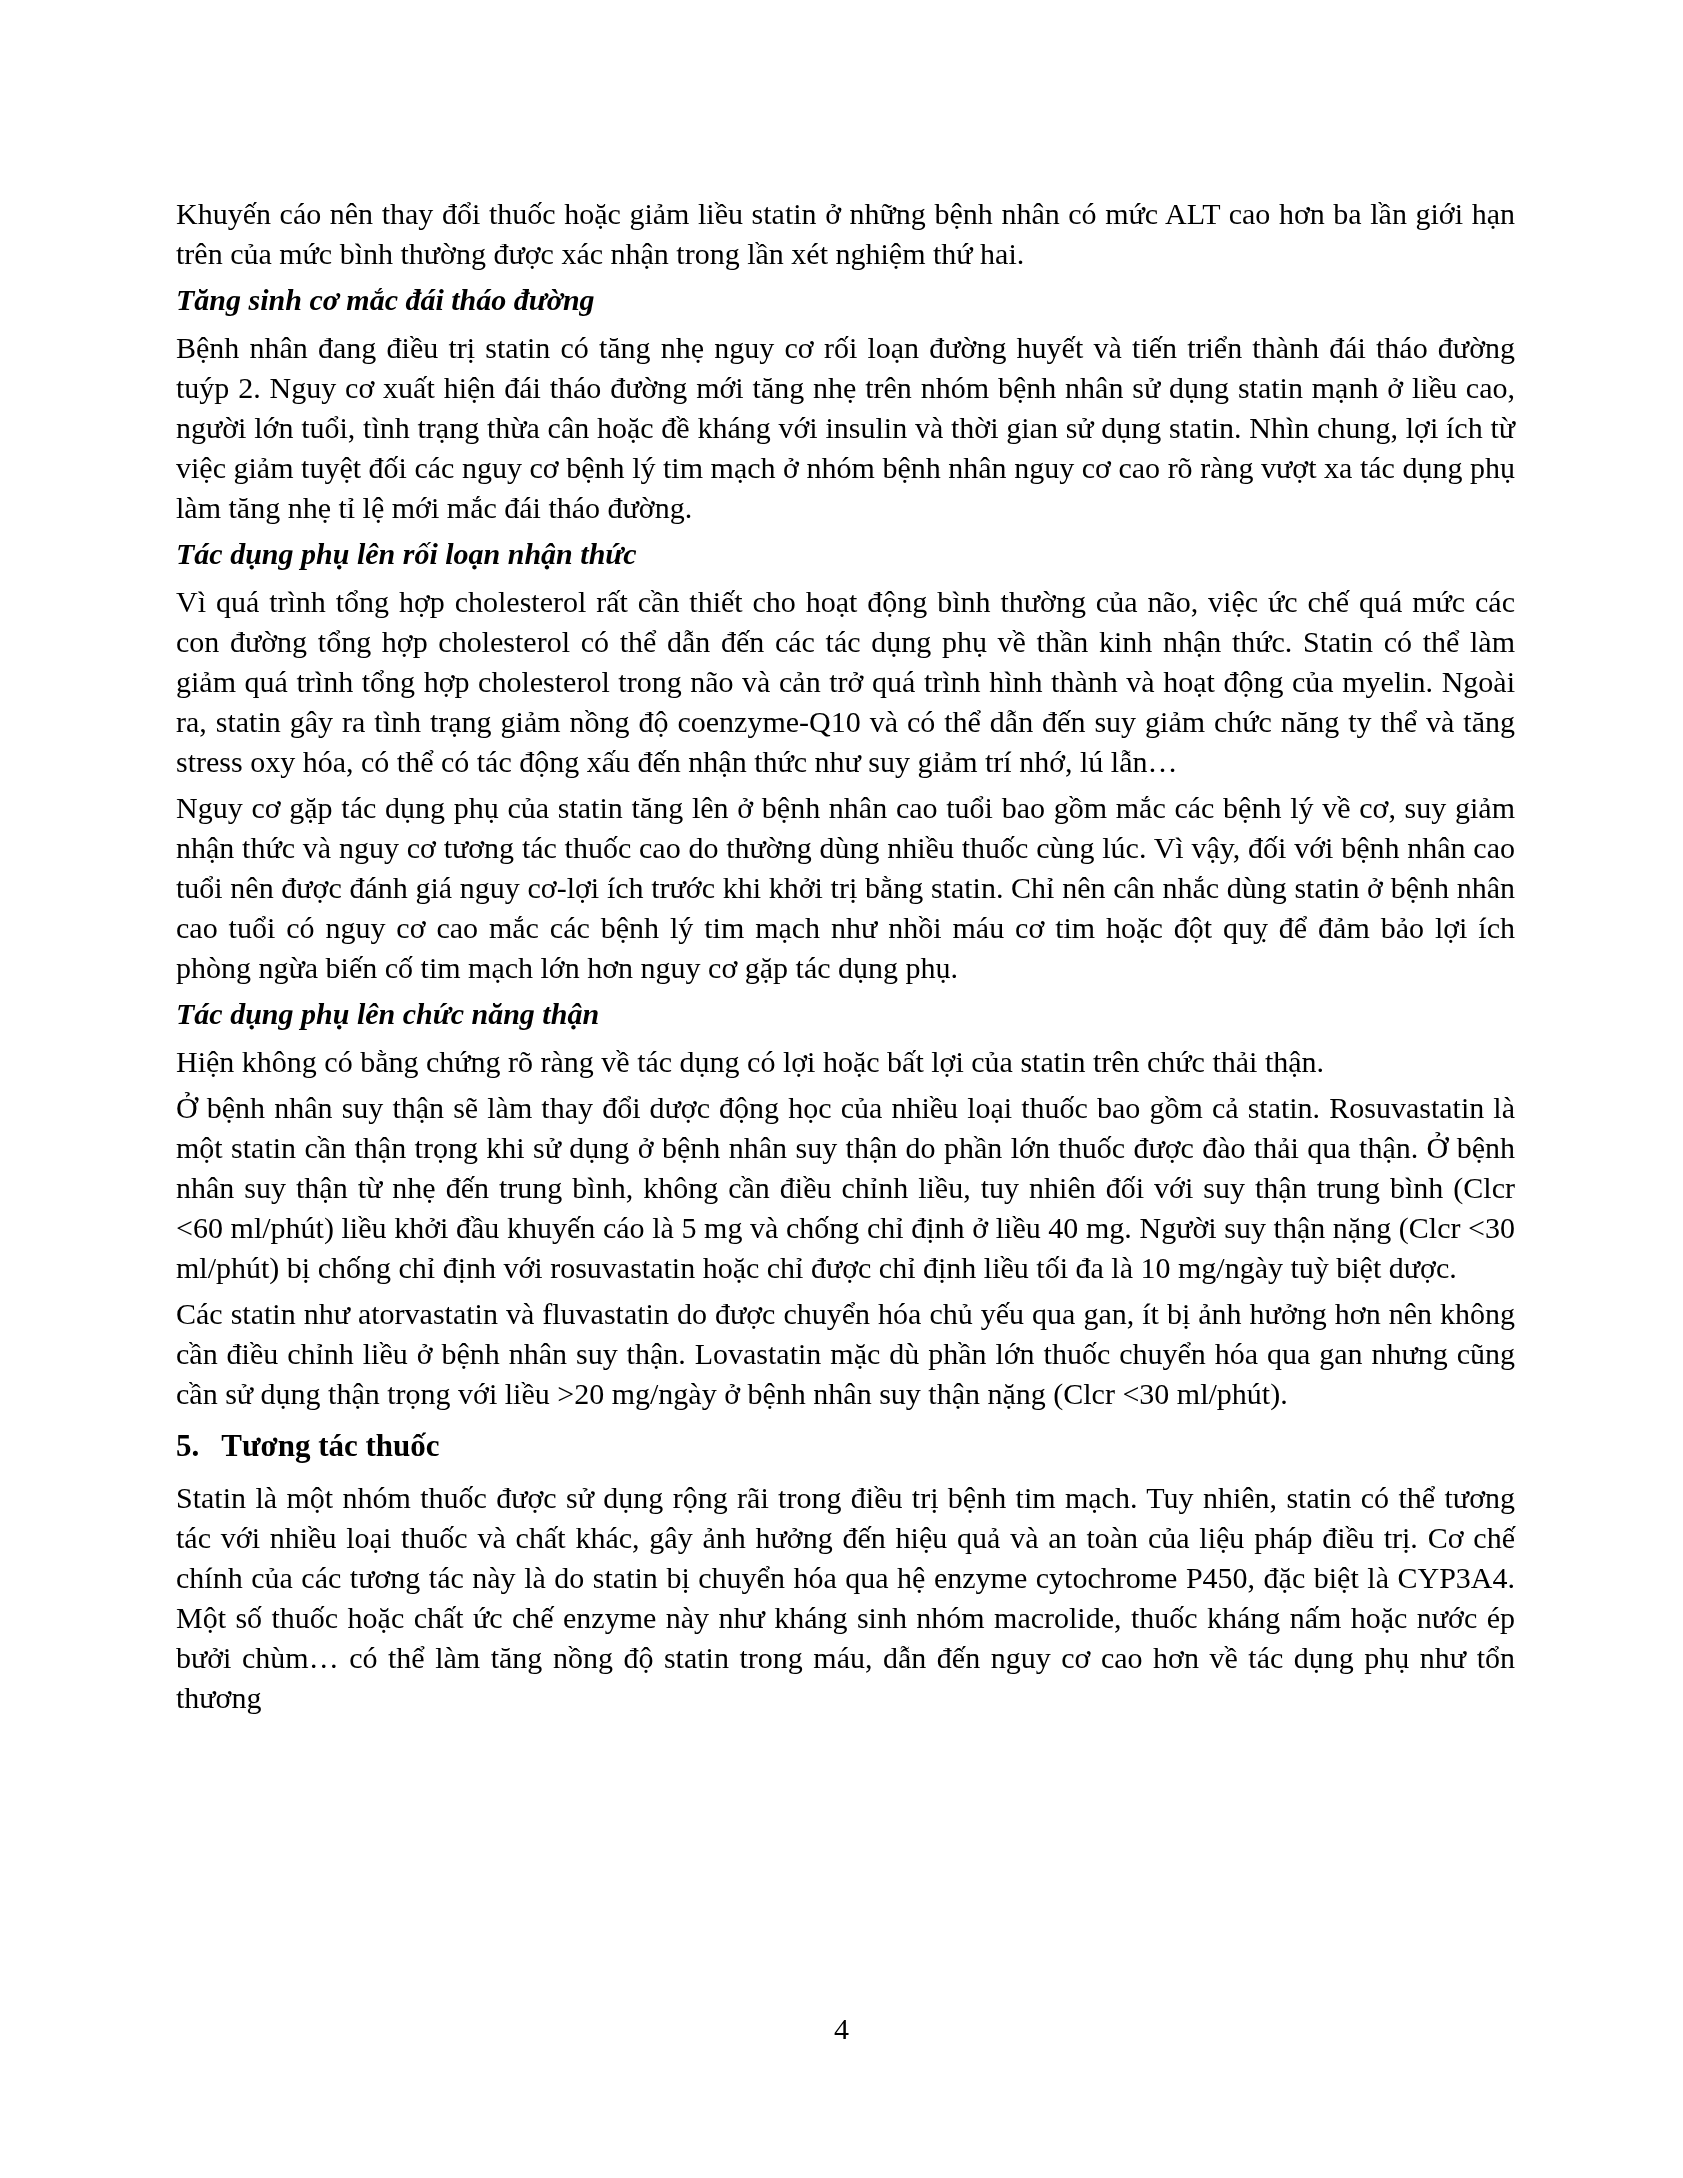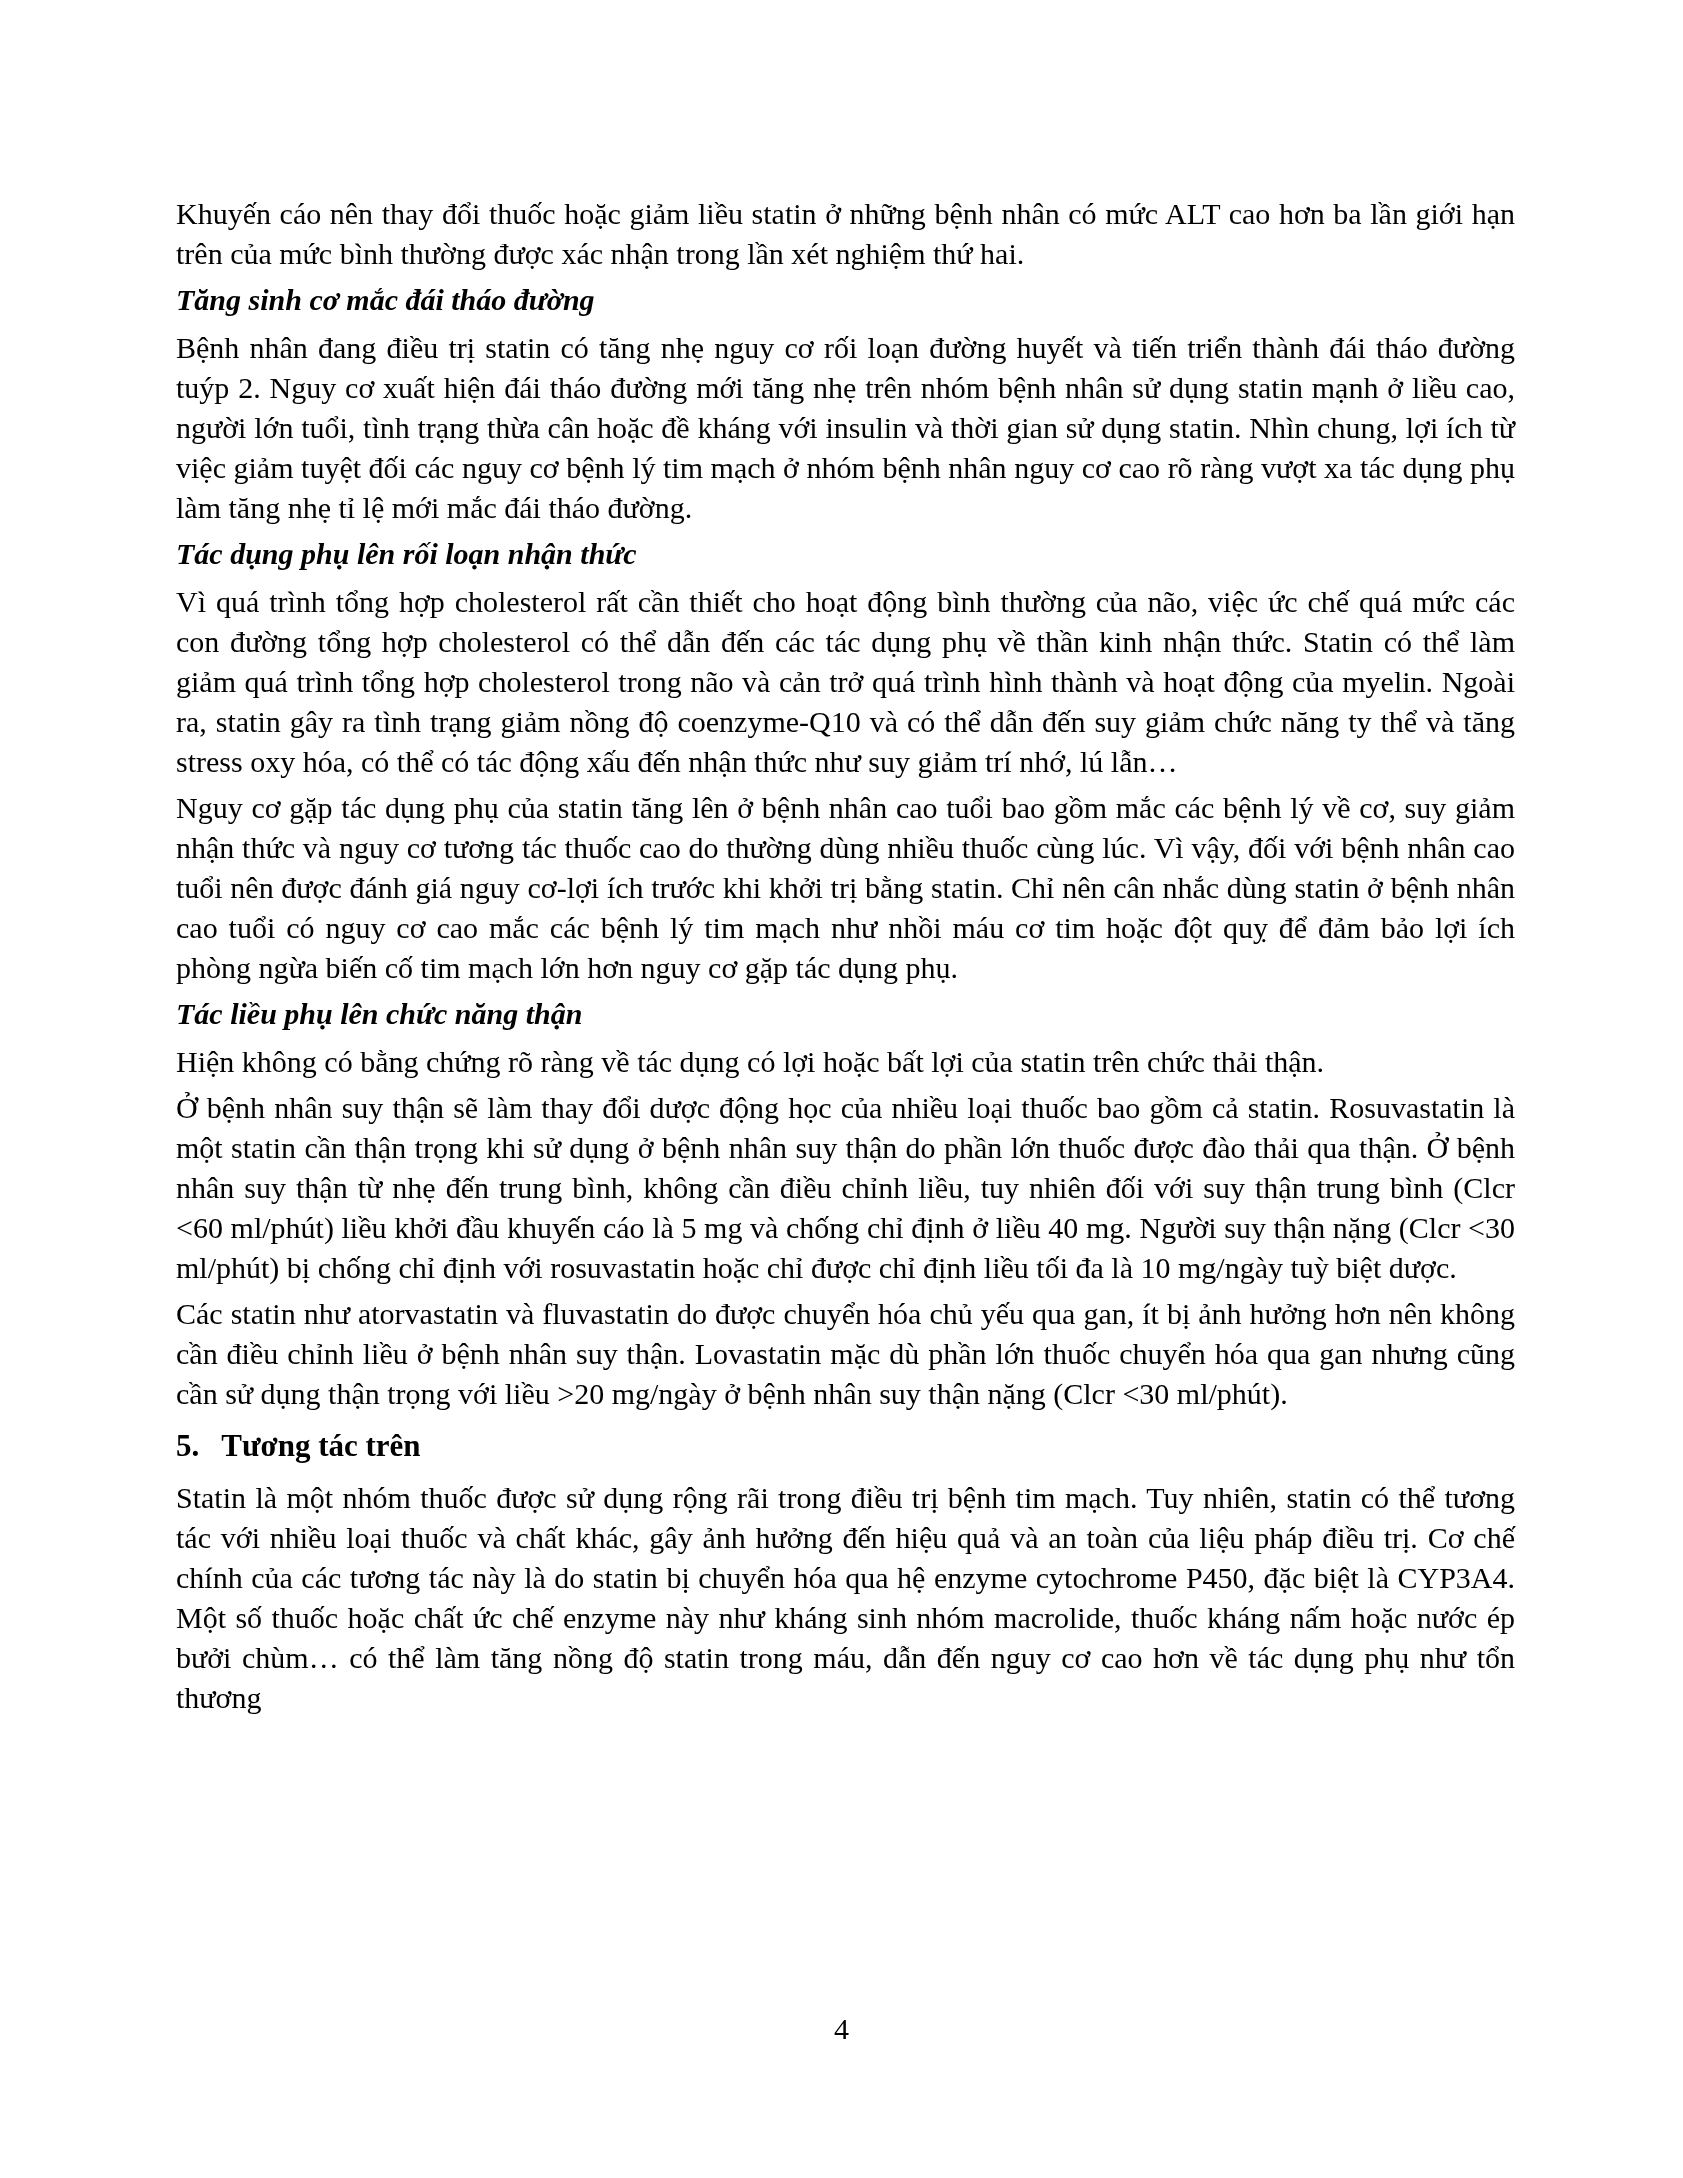--- a/index.html
+++ b/index.html
@@ -71,24 +71,24 @@
 <div class="page">
 
 
   <main class="doc-body" id="content-root">
       <p class="para">Khuyến cáo nên thay đổi thuốc hoặc giảm liều statin ở những bệnh nhân có mức ALT cao hơn ba lần giới hạn trên của mức bình thường được xác nhận trong lần xét nghiệm thứ hai.</p>
       <h3 class="subheading">Tăng sinh cơ mắc đái tháo đường</h3>
       <p class="para">Bệnh nhân đang điều trị statin có tăng nhẹ nguy cơ rối loạn đường huyết và tiến triển thành đái tháo đường tuýp 2. Nguy cơ xuất hiện đái tháo đường mới tăng nhẹ trên nhóm bệnh nhân sử dụng statin mạnh ở liều cao, người lớn tuổi, tình trạng thừa cân hoặc đề kháng với insulin và thời gian sử dụng statin. Nhìn chung, lợi ích từ việc giảm tuyệt đối các nguy cơ bệnh lý tim mạch ở nhóm bệnh nhân nguy cơ cao rõ ràng vượt xa tác dụng phụ làm tăng nhẹ tỉ lệ mới mắc đái tháo đường.</p>
       <h3 class="subheading">Tác dụng phụ lên rối loạn nhận thức</h3>
       <p class="para">Vì quá trình tổng hợp cholesterol rất cần thiết cho hoạt động bình thường của não, việc ức chế quá mức các con đường tổng hợp cholesterol có thể dẫn đến các tác dụng phụ về thần kinh nhận thức. Statin có thể làm giảm quá trình tổng hợp cholesterol trong não và cản trở quá trình hình thành và hoạt động của myelin. Ngoài ra, statin gây ra tình trạng giảm nồng độ coenzyme-Q10 và có thể dẫn đến suy giảm chức năng ty thể và tăng stress oxy hóa, có thể có tác động xấu đến nhận thức như suy giảm trí nhớ, lú lẫn…</p>
       <p class="para">Nguy cơ gặp tác dụng phụ của statin tăng lên ở bệnh nhân cao tuổi bao gồm mắc các bệnh lý về cơ, suy giảm nhận thức và nguy cơ tương tác thuốc cao do thường dùng nhiều thuốc cùng lúc. Vì vậy, đối với bệnh nhân cao tuổi nên được đánh giá nguy cơ-lợi ích trước khi khởi trị bằng statin. Chỉ nên cân nhắc dùng statin ở bệnh nhân cao tuổi có nguy cơ cao mắc các bệnh lý tim mạch như nhồi máu cơ tim hoặc đột quỵ để đảm bảo lợi ích phòng ngừa biến cố tim mạch lớn hơn nguy cơ gặp tác dụng phụ.</p>
-      <h3 class="subheading">Tác liều phụ lên chức năng thận</h3>
+      <h3 class="subheading">Tác dụng phụ lên chức năng thận</h3>
       <p class="para">Hiện không có bằng chứng rõ ràng về tác dụng có lợi hoặc bất lợi của statin trên chức thải thận.</p>
       <p class="para">Ở bệnh nhân suy thận sẽ làm thay đổi dược động học của nhiều loại thuốc bao gồm cả statin. Rosuvastatin là một statin cần thận trọng khi sử dụng ở bệnh nhân suy thận do phần lớn thuốc được đào thải qua thận. Ở bệnh nhân suy thận từ nhẹ đến trung bình, không cần điều chỉnh liều, tuy nhiên đối với suy thận trung bình (Clcr &lt;60 ml/phút) liều khởi đầu khuyến cáo là 5 mg và chống chỉ định ở liều 40 mg. Người suy thận nặng (Clcr &lt;30 ml/phút) bị chống chỉ định với rosuvastatin hoặc chỉ được chỉ định liều tối đa là 10 mg/ngày tuỳ biệt dược.</p>
       <p class="para">Các statin như atorvastatin và fluvastatin do được chuyển hóa chủ yếu qua gan, ít bị ảnh hưởng hơn nên không cần điều chỉnh liều ở bệnh nhân suy thận. Lovastatin mặc dù phần lớn thuốc chuyển hóa qua gan nhưng cũng cần sử dụng thận trọng với liều &gt;20 mg/ngày ở bệnh nhân suy thận nặng (Clcr &lt;30 ml/phút).</p>
-      <h2 class="numbered-heading"><span class="heading-number">5.</span><span>Tương tác trên</span></h2>
+      <h2 class="numbered-heading"><span class="heading-number">5.</span><span>Tương tác thuốc</span></h2>
       <p class="para">Statin là một nhóm thuốc được sử dụng rộng rãi trong điều trị bệnh tim mạch. Tuy nhiên, statin có thể tương tác với nhiều loại thuốc và chất khác, gây ảnh hưởng đến hiệu quả và an toàn của liệu pháp điều trị. Cơ chế chính của các tương tác này là do statin bị chuyển hóa qua hệ enzyme cytochrome P450, đặc biệt là CYP3A4. Một số thuốc hoặc chất ức chế enzyme này như kháng sinh nhóm macrolide, thuốc kháng nấm hoặc nước ép bưởi chùm… có thể làm tăng nồng độ statin trong máu, dẫn đến nguy cơ cao hơn về tác dụng phụ như tổn thương</p>
     </main>
 
   <div class="page-footer">4</div>
 
 </div>
 
 
 </body></html>

